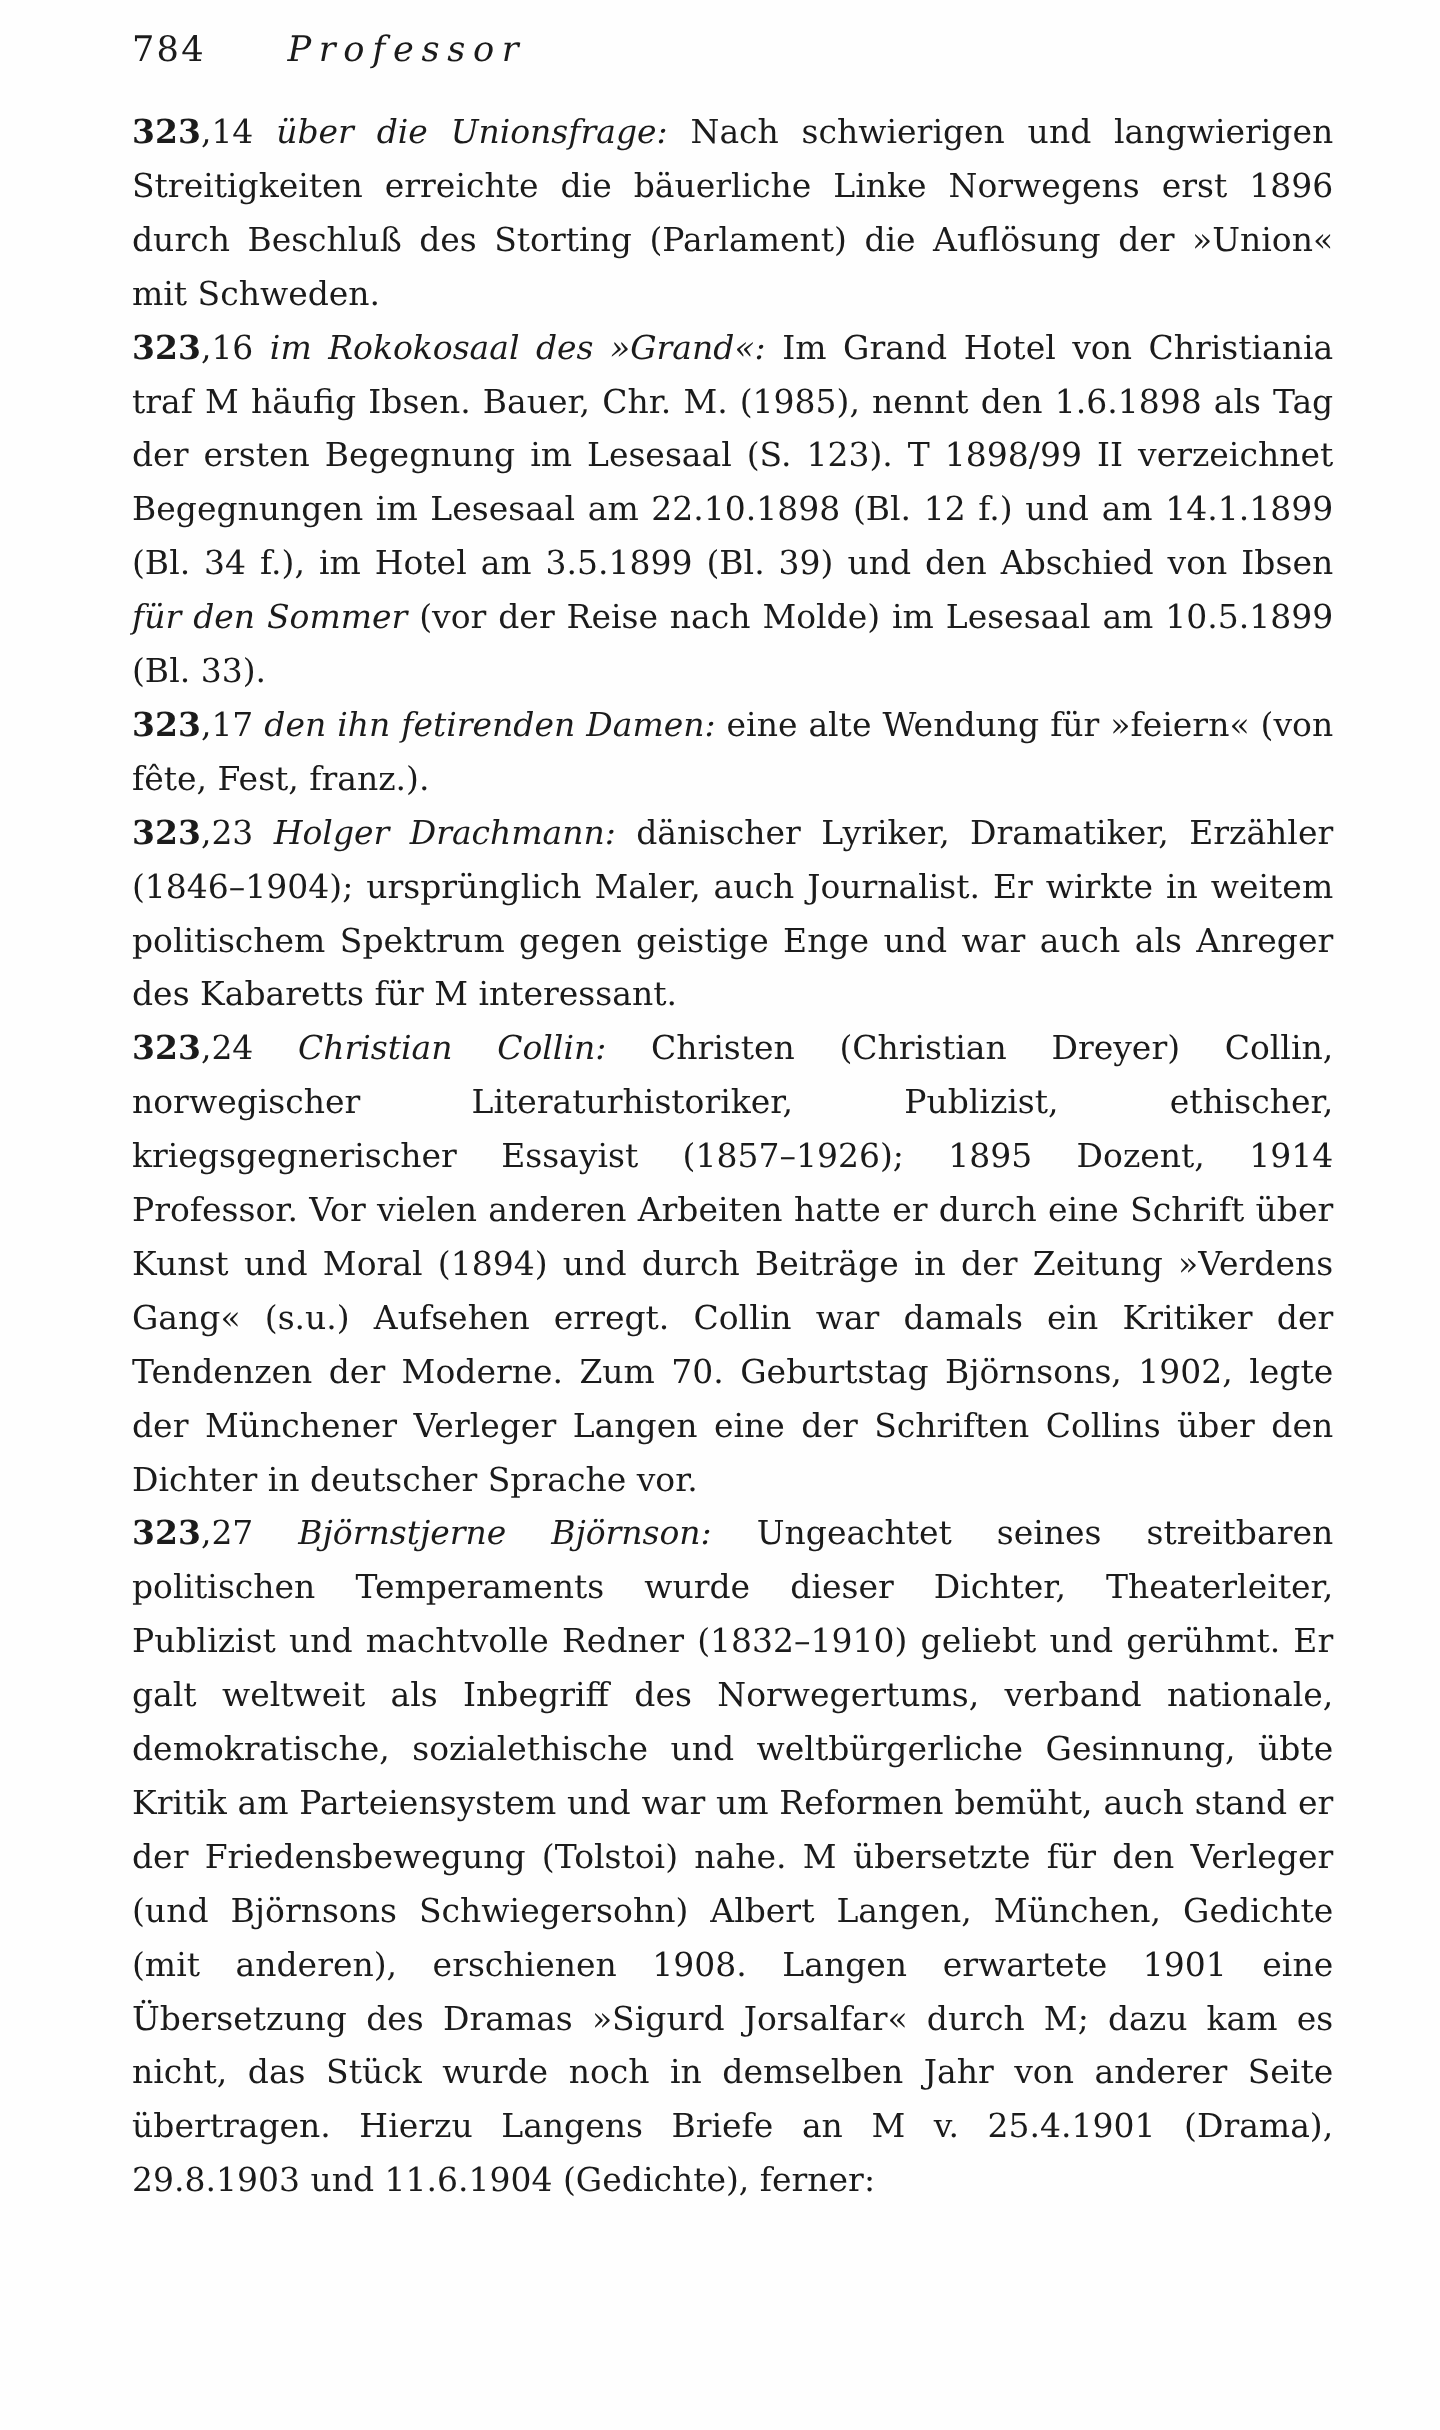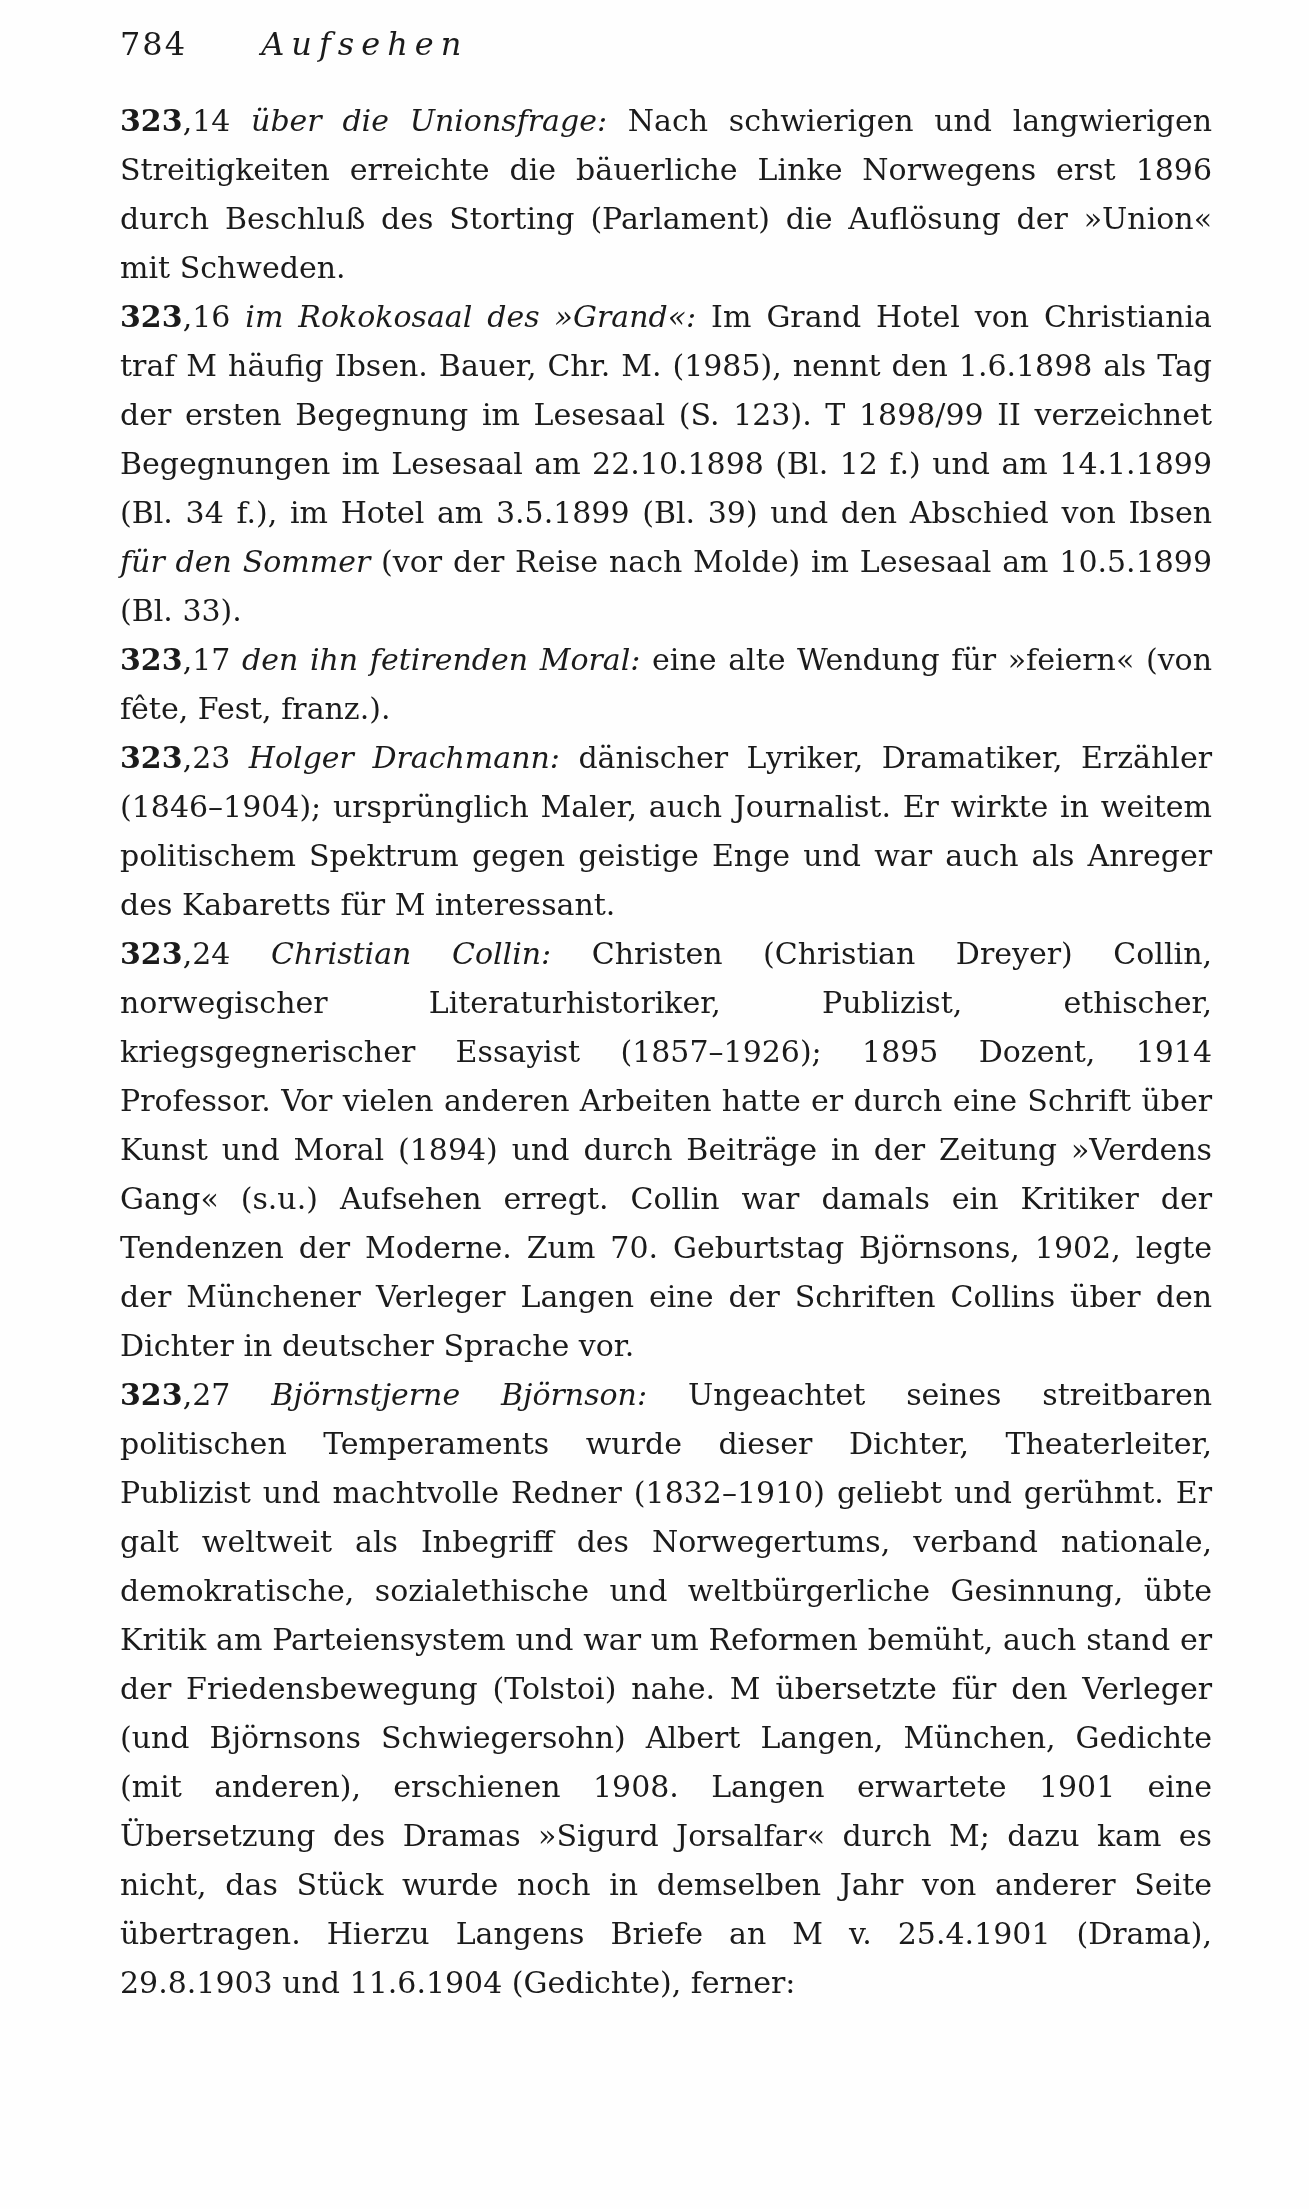--- a/index.html
+++ b/index.html
@@ -52,24 +52,24 @@
   .seg-bold   { font-weight: 700; }
   .seg-italic { font-style: italic; }
   .seg-roman  { font-style: normal; font-weight: 400; }
 </style>
 </head>
 <body>
 
 <div class="page">
   <div class="running-header">
     <span class="page-number">784</span>
-    <span class="running-head-title">Aufsehen</span>
+    <span class="running-head-title">Professor</span>
   </div>
 
   <div class="commentary">
       <p class="entry"><span class="seg-bold">323</span><span class="seg-roman">,14 </span><span class="seg-italic">über die Unionsfrage:</span><span class="seg-roman"> Nach schwierigen und langwierigen Streitigkeiten erreichte die bäuerliche Linke Norwegens erst 1896 durch Beschluß des Storting (Parlament) die Auflösung der »Union« mit Schweden.</span></p>
       <p class="entry"><span class="seg-bold">323</span><span class="seg-roman">,16 </span><span class="seg-italic">im Rokokosaal des »Grand«:</span><span class="seg-roman"> Im Grand Hotel von Christiania traf M häufig Ibsen. Bauer, Chr. M. (1985), nennt den 1.6.1898 als Tag der ersten Begegnung im Lesesaal (S. 123). T 1898/99 II verzeichnet Begegnungen im Lesesaal am 22.10.1898 (Bl. 12 f.) und am 14.1.1899 (Bl. 34 f.), im Hotel am 3.5.1899 (Bl. 39) und den Abschied von Ibsen </span><span class="seg-italic">für den Sommer</span><span class="seg-roman"> (vor der Reise nach Molde) im Lesesaal am 10.5.1899 (Bl. 33).</span></p>
-      <p class="entry"><span class="seg-bold">323</span><span class="seg-roman">,17 </span><span class="seg-italic">den ihn fetirenden Moral:</span><span class="seg-roman"> eine alte Wendung für »feiern« (von fête, Fest, franz.).</span></p>
+      <p class="entry"><span class="seg-bold">323</span><span class="seg-roman">,17 </span><span class="seg-italic">den ihn fetirenden Damen:</span><span class="seg-roman"> eine alte Wendung für »feiern« (von fête, Fest, franz.).</span></p>
       <p class="entry"><span class="seg-bold">323</span><span class="seg-roman">,23 </span><span class="seg-italic">Holger Drachmann:</span><span class="seg-roman"> dänischer Lyriker, Dramatiker, Erzähler (1846–1904); ursprünglich Maler, auch Journalist. Er wirkte in weitem politischem Spektrum gegen geistige Enge und war auch als Anreger des Kabaretts für M interessant.</span></p>
       <p class="entry"><span class="seg-bold">323</span><span class="seg-roman">,24 </span><span class="seg-italic">Christian Collin:</span><span class="seg-roman"> Christen (Christian Dreyer) Collin, norwegischer Literaturhistoriker, Publizist, ethischer, kriegsgegnerischer Essayist (1857–1926); 1895 Dozent, 1914 Professor. Vor vielen anderen Arbeiten hatte er durch eine Schrift über Kunst und Moral (1894) und durch Beiträge in der Zeitung »Verdens Gang« (s.u.) Aufsehen erregt. Collin war damals ein Kritiker der Tendenzen der Moderne. Zum 70. Geburtstag Björnsons, 1902, legte der Münchener Verleger Langen eine der Schriften Collins über den Dichter in deutscher Sprache vor.</span></p>
       <p class="entry"><span class="seg-bold">323</span><span class="seg-roman">,27 </span><span class="seg-italic">Björnstjerne Björnson:</span><span class="seg-roman"> Ungeachtet seines streitbaren politischen Temperaments wurde dieser Dichter, Theaterleiter, Publizist und machtvolle Redner (1832–1910) geliebt und gerühmt. Er galt weltweit als Inbegriff des Norwegertums, verband nationale, demokratische, sozialethische und weltbürgerliche Gesinnung, übte Kritik am Parteiensystem und war um Reformen bemüht, auch stand er der Friedensbewegung (Tolstoi) nahe. M übersetzte für den Verleger (und Björnsons Schwiegersohn) Albert Langen, München, Gedichte (mit anderen), erschienen 1908. Langen erwartete 1901 eine Übersetzung des Dramas »Sigurd Jorsalfar« durch M; dazu kam es nicht, das Stück wurde noch in demselben Jahr von anderer Seite übertragen. Hierzu Langens Briefe an M v. 25.4.1901 (Drama), 29.8.1903 und 11.6.1904 (Gedichte), ferner:</span></p>
     </div>
 </div>
 
 </body></html>

